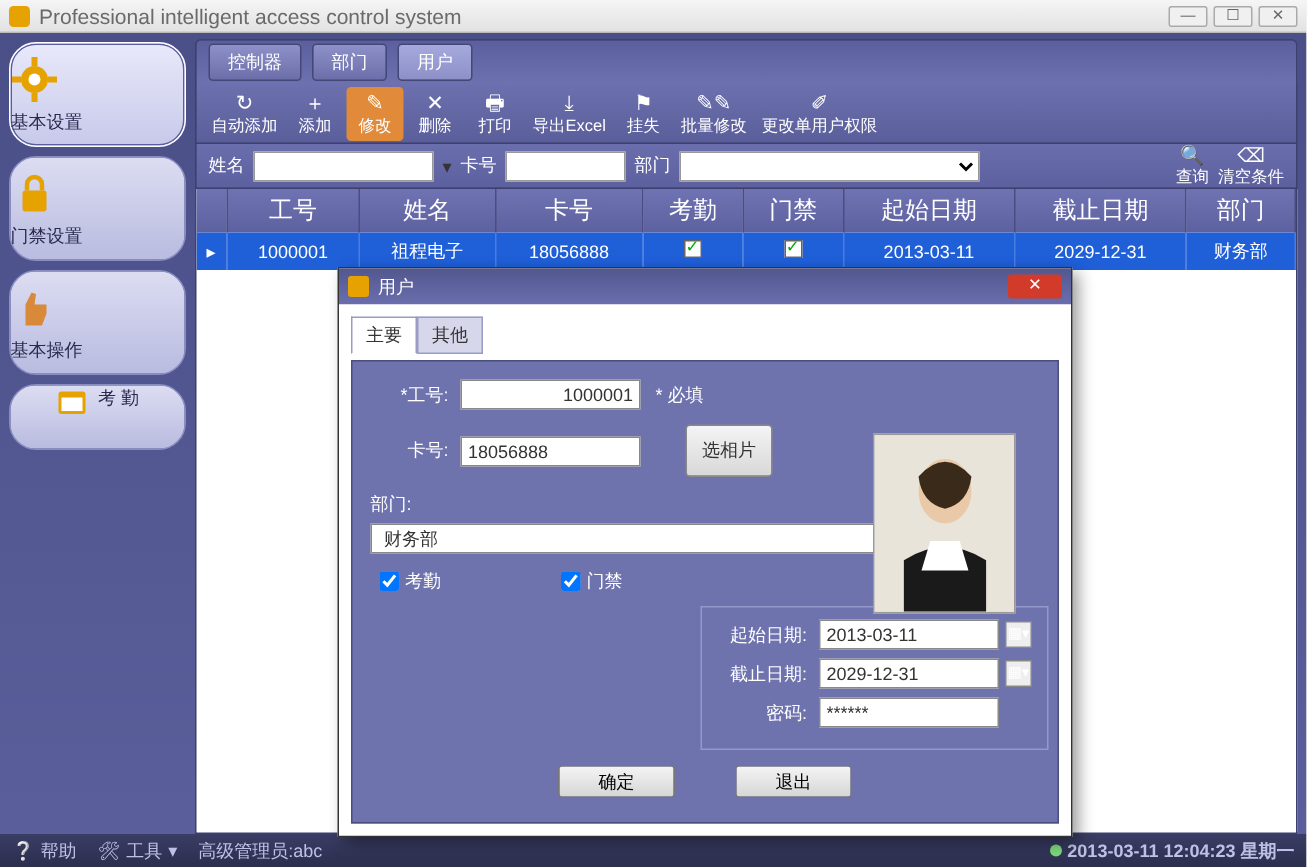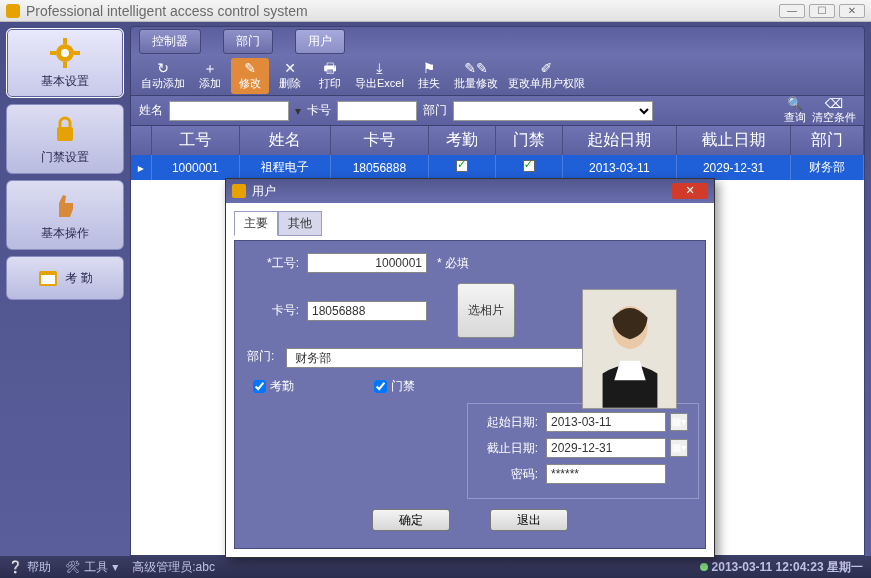--- a/index.html
+++ b/index.html
@@ -10,30 +10,30 @@
 .titlebar .appicon { width:14px; height:14px; background:#e6a200; border-radius:3px; margin-right:6px; position:relative;}
 .titlebar .title { color:#6a6a6a; font-size:14px; }
 .titlebar .winbtns { margin-left:auto; display:flex; gap:4px;}
 .titlebar .winbtn { width:26px; height:14px; border:1px solid #aaa; border-radius:2px; background:#f0f0f0; font-size:10px; line-height:12px; text-align:center; color:#666; cursor:pointer;}
 
 
 .app { display:flex; height: 534px; background: linear-gradient(#4b4f88,#5a5e9a); }
 
 
 .leftnav { width:130px; padding:6px; display:flex; flex-direction:column; gap:6px; }
-.navbtn { height:70px; border:1px solid #8a8dc0; border-radius:6px; background:linear-gradient(#dcddf2,#b9bbe0); display:flex; flex-direction:column; align-items:center; justify-content:center; cursor:pointer; }
+.navbtn { height:70px; border:1px solid #8a8dc0; border-radius:18px; background:linear-gradient(#dcddf2,#b9bbe0); display:flex; flex-direction:column; align-items:flex-start; justify-content:center; cursor:pointer; }
 .navbtn.active { background:linear-gradient(#e8e9fa,#c8c9ea); border-color:#fff; box-shadow:0 0 0 1px #5a5ea0 inset;}
 .navbtn .icon { width:32px; height:32px; margin-bottom:4px; }
 .navbtn .lbl { color:#2a2a50; font-size:12px;}
 .navbtn.short { height:44px; flex-direction:row; gap:6px; justify-content:center;}
 .navbtn.short .icon{width:22px;height:22px;margin:0;}
 
 
 .rightpanel { flex:1; padding:4px 6px 0 0; display:flex; flex-direction:column; }
-.tabsrow { height:30px; display:flex; align-items:center; gap:22px; padding:4px 8px; background:linear-gradient(#5b5f9d,#6d71b0); border:1px solid #3d406e; border-bottom:none; border-radius:4px 4px 0 0;}
+.tabsrow { height:30px; display:flex; align-items:center; gap:7px; padding:4px 8px; background:linear-gradient(#5b5f9d,#6d71b0); border:1px solid #3d406e; border-bottom:none; border-radius:4px 4px 0 0;}
 .tabbtn { padding:3px 12px; background:linear-gradient(#8e91c8,#6b6ea9); color:#fff; border:1px solid #444878; border-radius:3px; cursor:pointer;}
 .tabbtn.active { background:linear-gradient(#a6a9dd,#8d90c7);}
 
 .toolbar { height:40px; background:linear-gradient(#6c70ae,#5a5e9a); border:1px solid #3d406e; border-top:none; display:flex; align-items:center; padding:0 6px; gap:2px;}
 .toolbtn { display:flex; flex-direction:column; align-items:center; justify-content:center; min-width:38px; height:36px; color:#fff; cursor:pointer; padding:0 4px; border-radius:3px;}
 .toolbtn.hl{background:#e08a3a;}
 .toolbtn .ticon{height:16px; font-size:14px; line-height:16px;}
 .toolbtn .tlbl{font-size:11px;}
 
 .searchrow { height:30px; background:linear-gradient(#6a6eac,#5c609e); border:1px solid #3d406e; border-top:none; display:flex; align-items:center; padding:0 8px; gap:6px; color:#fff;}
@@ -60,21 +60,21 @@
 .dlgtabs{display:flex; gap:0; margin-bottom:4px;}
 .dlgtab{padding:3px 9px; background:#d6d7ea; border:1px solid #9a9cc4; cursor:pointer; color:#333;}
 .dlgtab.active{background:#fff; border-bottom-color:#fff;}
 .formpanel{ flex:1; background:#6e72ad; border:1px solid #4a4d80; padding:12px;}
 .formrow{display:flex; align-items:center; margin-bottom:10px; color:#fff;}
 .formrow label{width:52px; text-align:right; margin-right:8px;}
 .formrow input[type=text],.formrow select{height:20px; border:1px solid #888; padding:0 4px; background:#fff; color:#333;}
 .formrow .hint{margin-left:10px; color:#fff;}
 .photobox{position:absolute; right:28px; top:48px; width:95px; height:120px; background:#ddd; border:1px solid #999;}
 .photobox svg{width:100%;height:100%;}
-.photobtn{padding:18px 10px; background:linear-gradient(#f4f4f4,#d8d8d8); border:1px solid #888; border-radius:3px; cursor:pointer; color:#333;}
+.photobtn{padding:8px 10px; background:linear-gradient(#f4f4f4,#d8d8d8); border:1px solid #888; border-radius:3px; cursor:pointer; color:#333;}
 .checkgroup{display:flex; gap:80px; margin:10px 0 8px 6px; color:#fff;}
 .checkgroup label{display:flex; align-items:center; gap:4px;}
 .checkgroup input{width:13px;height:13px;}
 .subbox{border:1px solid #9598c9; padding:8px 10px; margin-left:220px; width:232px;}
 .subbox .formrow label{width:60px;}
 .subbox .formrow{margin-bottom:6px;}
 .datepick{display:flex; align-items:center;}
 .datepick input{width:120px;}
 .datepick .cal{margin-left:4px; width:18px;height:18px;border:1px solid #888;background:#eee;font-size:10px;text-align:center;line-height:16px;cursor:pointer;}
 .dlgbtns{display:flex; justify-content:center; gap:40px; margin-top:10px;}
@@ -272,21 +272,21 @@
           <label>*工号:</label>
           <input type="text" style="width: 120px; text-align: right;" value="1000001">
           <span class="hint">* 必填</span>
         </div>
         <div class="formrow">
           <label>卡号:</label>
           <input type="text" style="width: 120px;" value="18056888">
           <span style="width:30px"></span>
           <button class="photobtn">选相片</button>
         </div>
-        <div class="formrow" style="align-items:flex-start; gap:4px;">
+        <div class="formrow" style="flex-direction:column; align-items:flex-start; gap:4px;">
           <label style="width:auto;text-align:left">部门:</label>
           <select style="width:360px"><option>财务部</option></select>
         </div>
 
         <div class="photobox">
           <svg viewBox="0 0 95 120">
               <rect width="95" height="120" fill="#e8e4da"></rect>
               <ellipse cx="48" cy="38" rx="18" ry="22" fill="#e9c9a8"></ellipse>
               <path d="M20 120 V85 q28-18 56 0 V120z" fill="#1a1a1a"></path>
               <path d="M38 72 h20 l6 20 h-32z" fill="#fff"></path>

